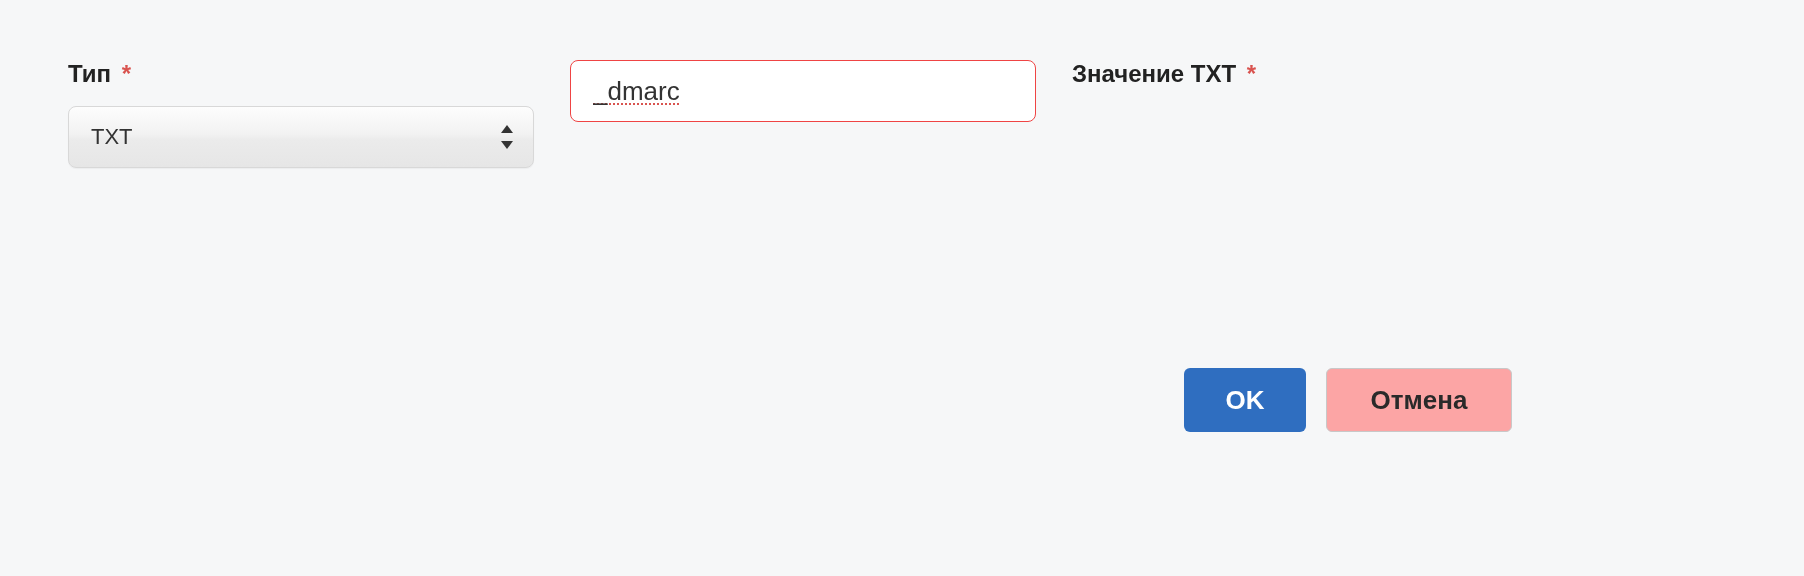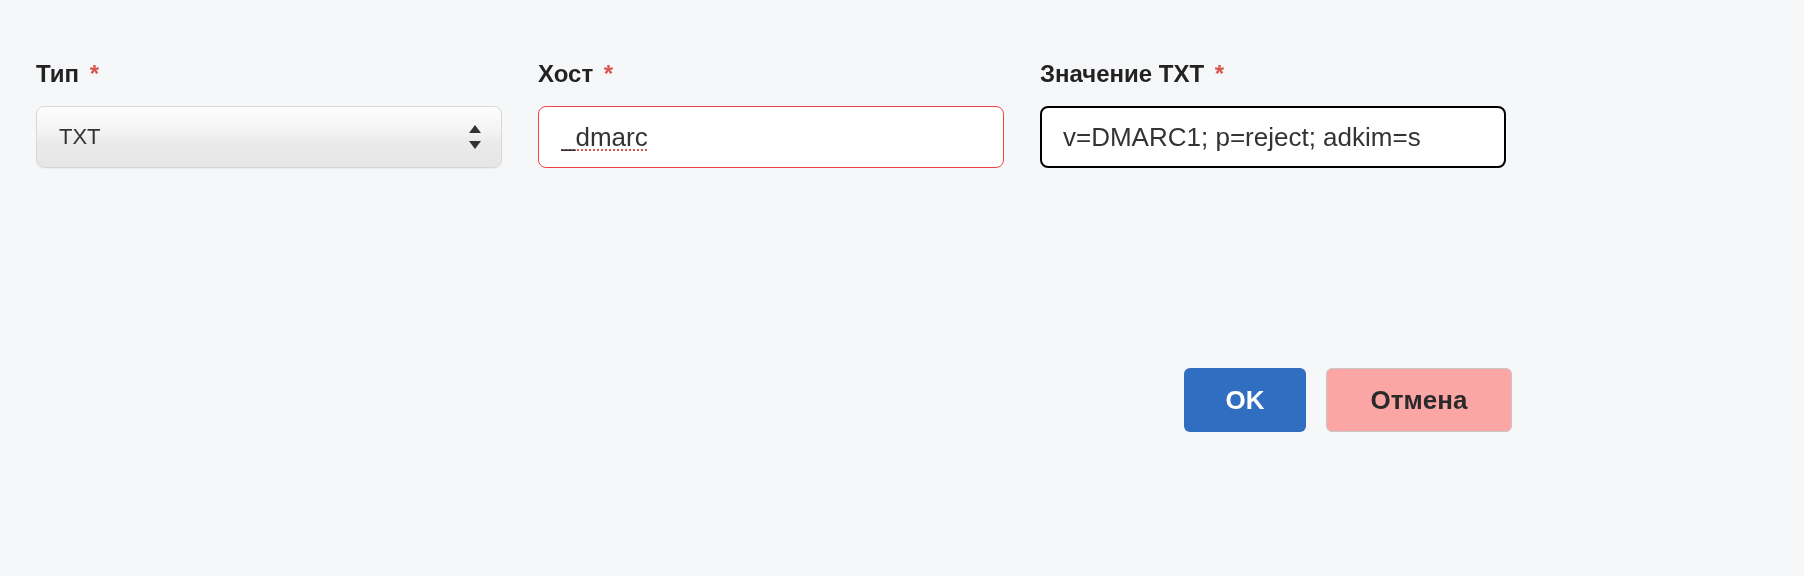--- a/index.html
+++ b/index.html
@@ -7,20 +7,21 @@
   body {
     font-family: Arial, "Helvetica Neue", Helvetica, sans-serif;
     background: #f6f7f8;
     width: 1804px;
     height: 576px;
     overflow: hidden;
     color: #222;
   }
   .form {
     padding: 60px 60px 0 36px;
+    margin-left: 32px;
   }
   .row {
     display: flex;
     gap: 36px;
     margin-bottom: 44px;
   }
   .field {
     width: 466px;
   }
   .label {
@@ -135,35 +136,30 @@
         <span class="arrows">
           <svg viewBox="0 0 16 28" width="16" height="28">
             <polygon points="8,2 2,10 14,10" fill="#333"></polygon>
             <polygon points="2,18 14,18 8,26" fill="#333"></polygon>
           </svg>
         </span>
       </div>
     </div>
 
     <div class="field">
-      <div class="label">
-        <span>Хост</span>
-        <span class="req">*</span>
-      </div>
       <div class="host-val">
         <input type="text" class="text-input spell" spellcheck="false" value="_dmarc" style="">
       </div>
     </div>
 
     <div class="field">
       <div class="label">
         <span>Значение TXT</span>
         <span class="req">*</span>
       </div>
-      <input type="text" class="text-input focus" spellcheck="false" value="v=DMARC1; p=reject; adkim=s" style="">
     </div>
 
   </div>
 
 
 </div>
 
 <div class="actions">
   <button type="button" class="btn btn-primary">OK</button>
   <button type="button" class="btn btn-default">Отмена</button>

